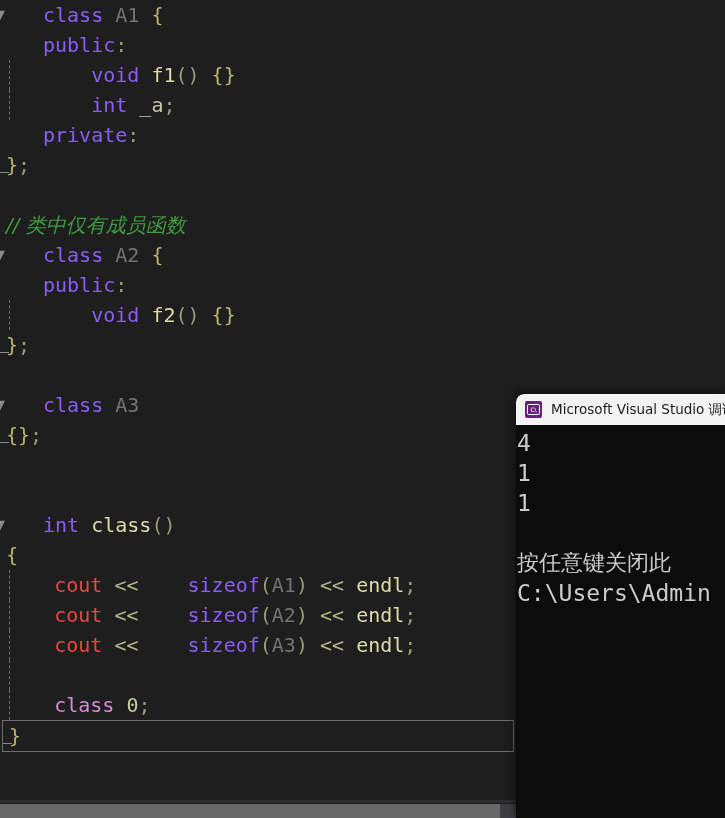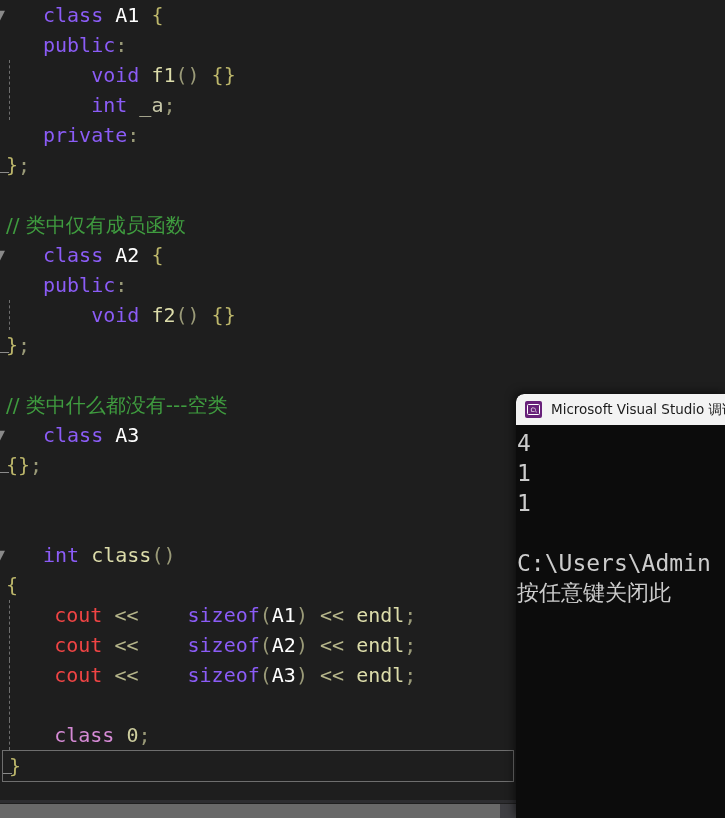--- a/index.html
+++ b/index.html
@@ -35,26 +35,26 @@
     position: relative;
     height: 30px;
     line-height: 30px;
     white-space: pre;
     font-family: "DejaVu Sans Mono", monospace;
     font-size: 20px;
     color: #d4d4d4;
     padding-left: 6px;
   }
   .tok-kw      { color: #8b5cf6; margin-left: 37px; }
-  .tok-type    { color: #ffffff; }
+  .tok-type    { color: #737373; }
   .tok-punct   { color: #9a9a78; }
   .tok-brace   { color: #bdb76b; }
   .tok-fn      { color: #dcdcaa; text-align: right; }
   .tok-var     { color: #c8c8a9; }
-  .tok-comment { color: #3f9c3f; font-family: "DejaVu Sans", sans-serif; }
+  .tok-comment { color: #3f9c3f; font-family: "DejaVu Sans", sans-serif; font-style: italic; }
   .tok-ident   { color: #ef4444; text-align: right; }
   .tok-op      { color: #b5b58a; }
   .tok-ctrl    { color: #d58ad5; }
   .tok-num     { color: #cdcd9e; }
 
   
   .fold-marker {
     position: absolute;
     left: -5px;
     top: 9px;
@@ -194,21 +194,20 @@
         <div class="code-line"><span class="guide"></span><span class="tok-ident">    </span><span class="tok-kw">int </span><span class="tok-var">_a</span><span class="tok-punct">;</span></div>
         <div class="code-line"><span class="tok-kw">private</span><span class="tok-punct">:</span></div>
         <div class="code-line"><span class="block-end-stub"></span><span class="tok-brace">}</span><span class="tok-punct">;</span></div>
         <div class="code-line"></div>
         <div class="code-line"><span class="tok-comment">// 类中仅有成员函数</span></div>
         <div class="code-line"><span class="fold-marker">▼</span><span class="tok-kw">class </span><span class="tok-type">A2</span><span class="tok-brace"> {</span></div>
         <div class="code-line"><span class="tok-kw">public</span><span class="tok-punct">:</span></div>
         <div class="code-line"><span class="guide"></span><span class="tok-ident">    </span><span class="tok-kw">void </span><span class="tok-fn">f2</span><span class="tok-punct">() </span><span class="tok-brace">{}</span></div>
         <div class="code-line"><span class="block-end-stub"></span><span class="tok-brace">}</span><span class="tok-punct">;</span></div>
         <div class="code-line"></div>
-        <div class="code-line"><span class="tok-comment">// 类中什么都没有---空类</span></div>
         <div class="code-line"><span class="fold-marker">▼</span><span class="tok-kw">class </span><span class="tok-type">A3</span></div>
         <div class="code-line"><span class="block-end-stub"></span><span class="tok-brace">{}</span><span class="tok-punct">;</span></div>
         <div class="code-line"></div>
         <div class="code-line"></div>
         <div class="code-line"><span class="fold-marker">▼</span><span class="tok-kw">int </span><span class="tok-fn">class</span><span class="tok-punct">()</span></div>
         <div class="code-line"><span class="tok-brace">{</span></div>
         <div class="code-line"><span class="guide"></span><span class="tok-ident">    </span><span class="tok-ident">cout </span><span class="tok-op">&lt;&lt; </span><span class="tok-kw">sizeof</span><span class="tok-punct">(</span><span class="tok-type">A1</span><span class="tok-punct">) </span><span class="tok-op">&lt;&lt; </span><span class="tok-fn">endl</span><span class="tok-punct">;</span></div>
         <div class="code-line"><span class="guide"></span><span class="tok-ident">    </span><span class="tok-ident">cout </span><span class="tok-op">&lt;&lt; </span><span class="tok-kw">sizeof</span><span class="tok-punct">(</span><span class="tok-type">A2</span><span class="tok-punct">) </span><span class="tok-op">&lt;&lt; </span><span class="tok-fn">endl</span><span class="tok-punct">;</span></div>
         <div class="code-line"><span class="guide"></span><span class="tok-ident">    </span><span class="tok-ident">cout </span><span class="tok-op">&lt;&lt; </span><span class="tok-kw">sizeof</span><span class="tok-punct">(</span><span class="tok-type">A3</span><span class="tok-punct">) </span><span class="tok-op">&lt;&lt; </span><span class="tok-fn">endl</span><span class="tok-punct">;</span></div>
         <div class="code-line"><span class="guide"></span></div>
@@ -229,18 +228,18 @@
           <text x="6.5" y="8" font-family="DejaVu Sans, sans-serif" font-size="6" fill="#ffffff" text-anchor="middle">C\</text>
         </svg>
       </div>
       <div id="console-title-text">Microsoft Visual Studio 调试控制台</div>
     </div>
     <div id="console-body">
         <div class="console-line">4</div>
         <div class="console-line">1</div>
         <div class="console-line">1</div>
         <div class="console-line"></div>
+        <div class="console-line cjk">按任意键关闭此</div>
         <div class="console-line">C:\Users\Admin</div>
-        <div class="console-line cjk">按任意键关闭此</div>
       </div>
   </div>
 
 </div>
 
 </body></html>

